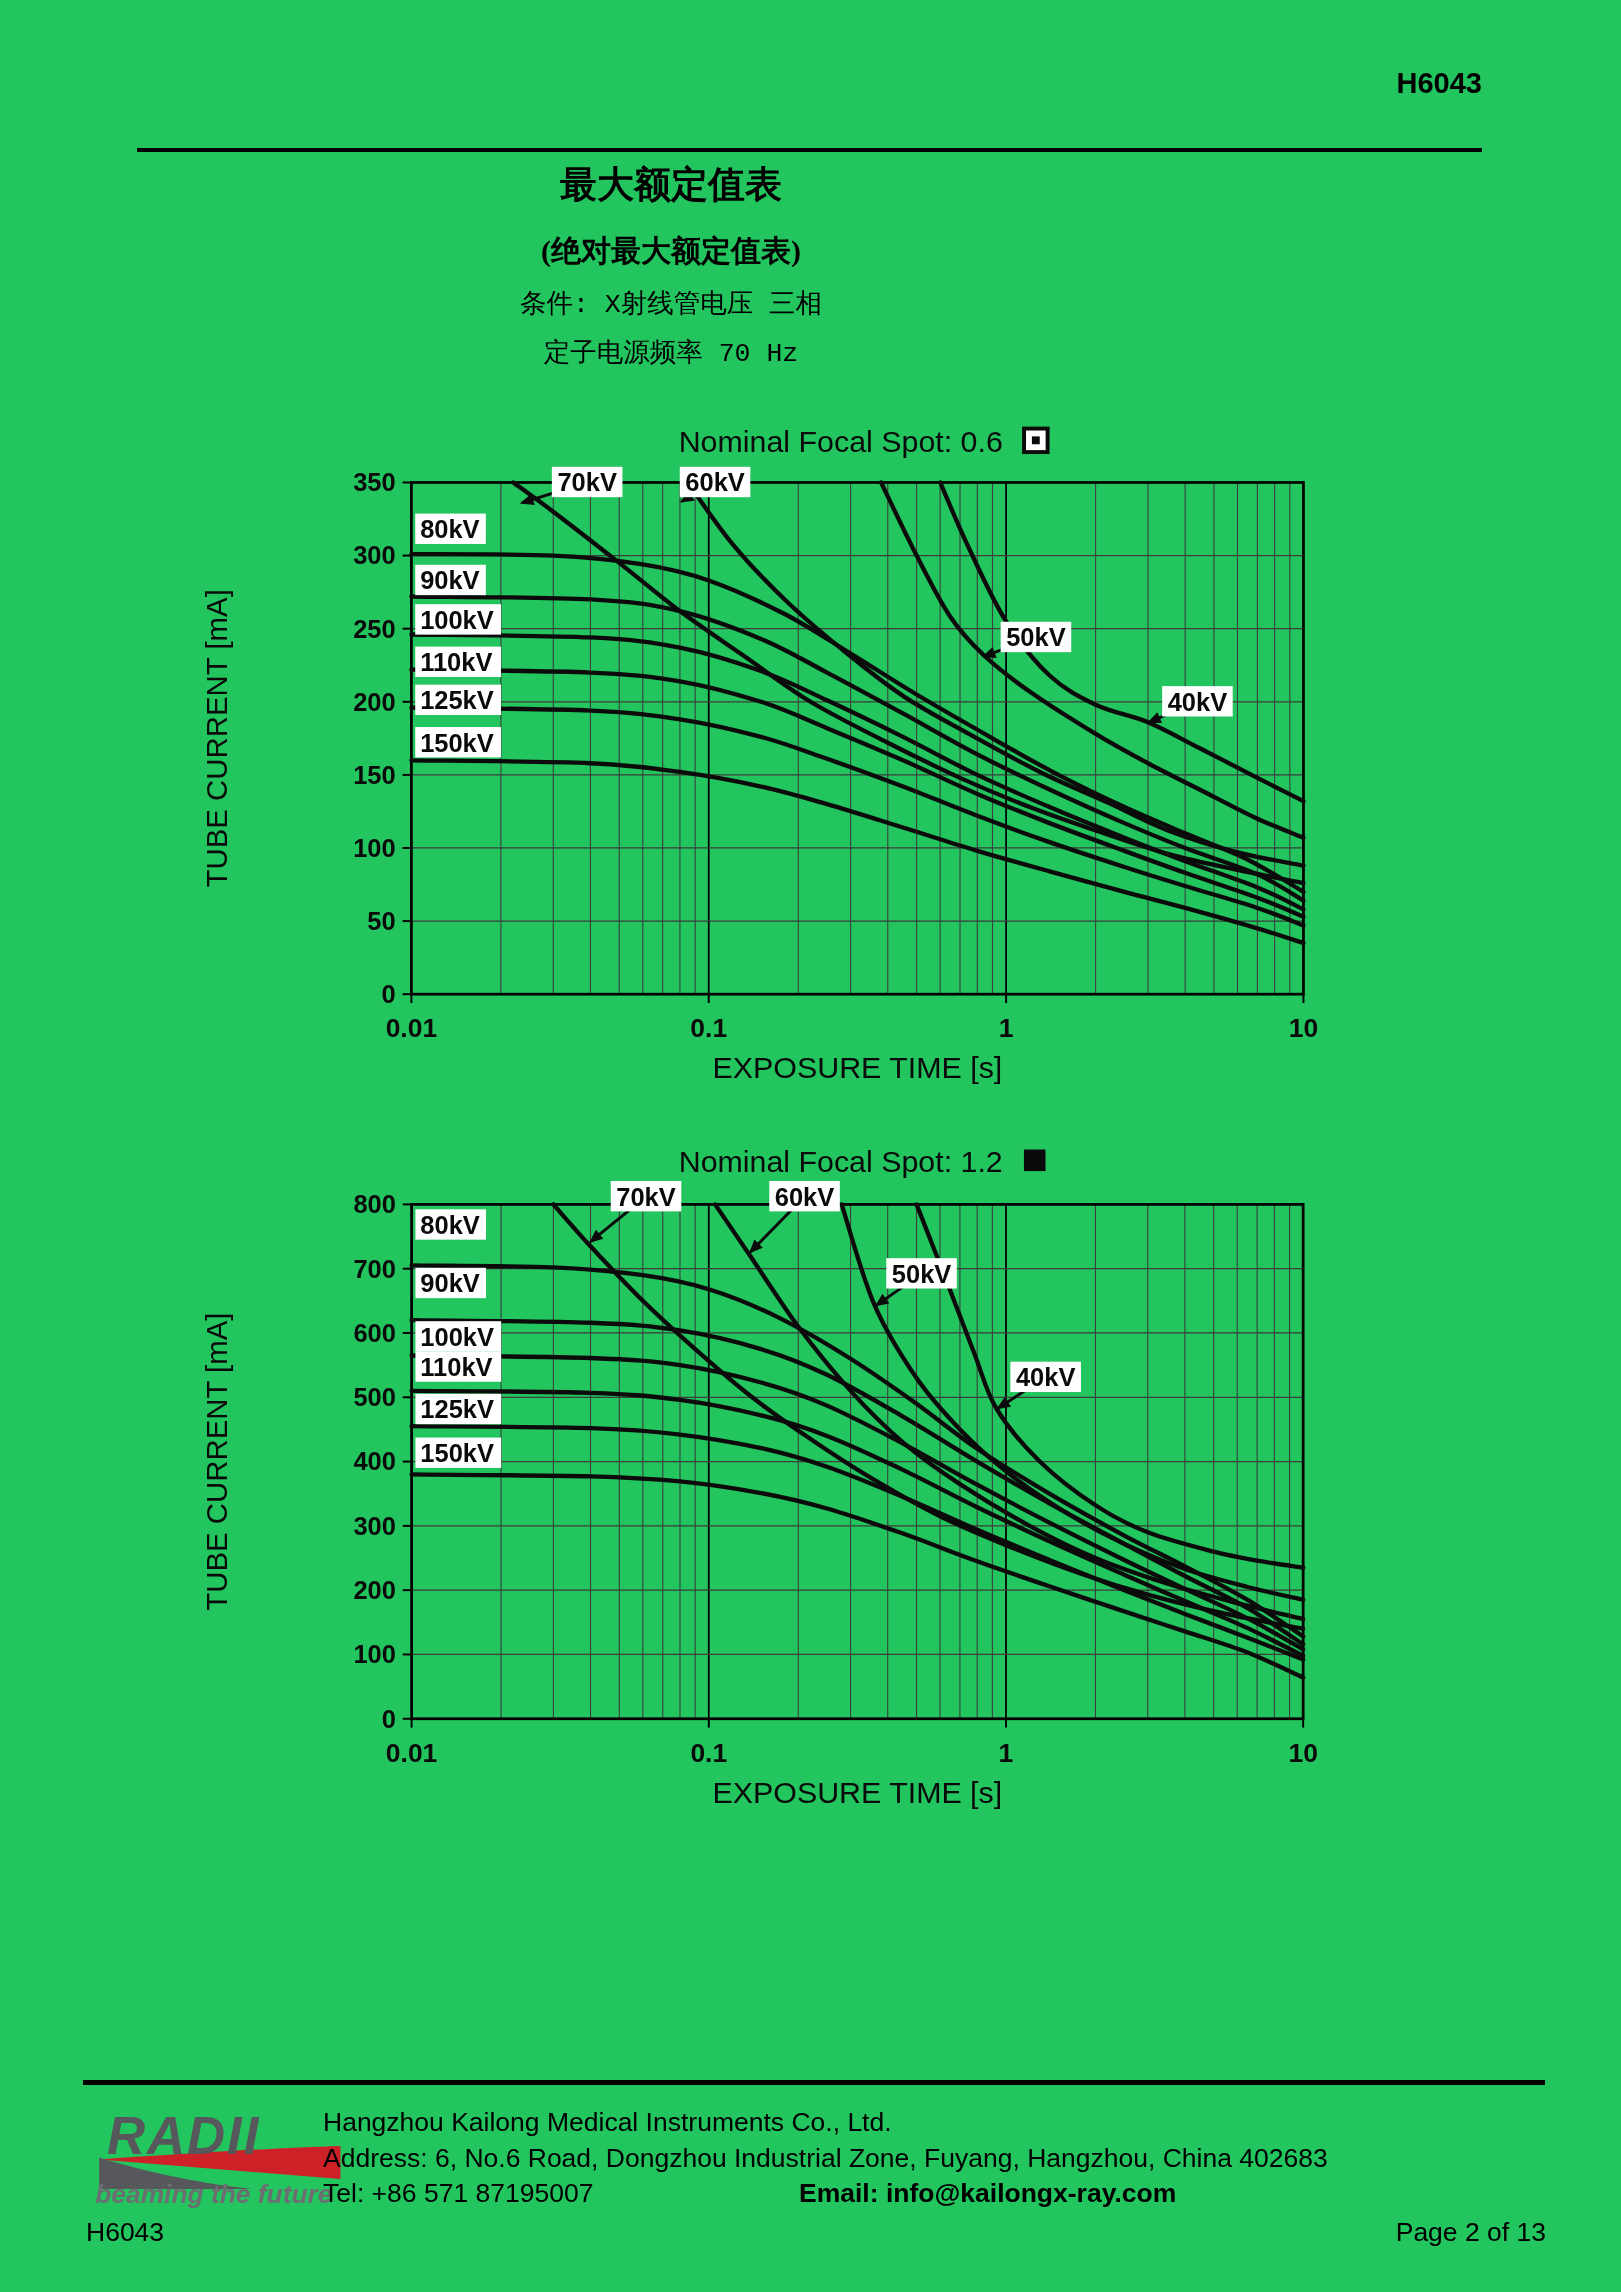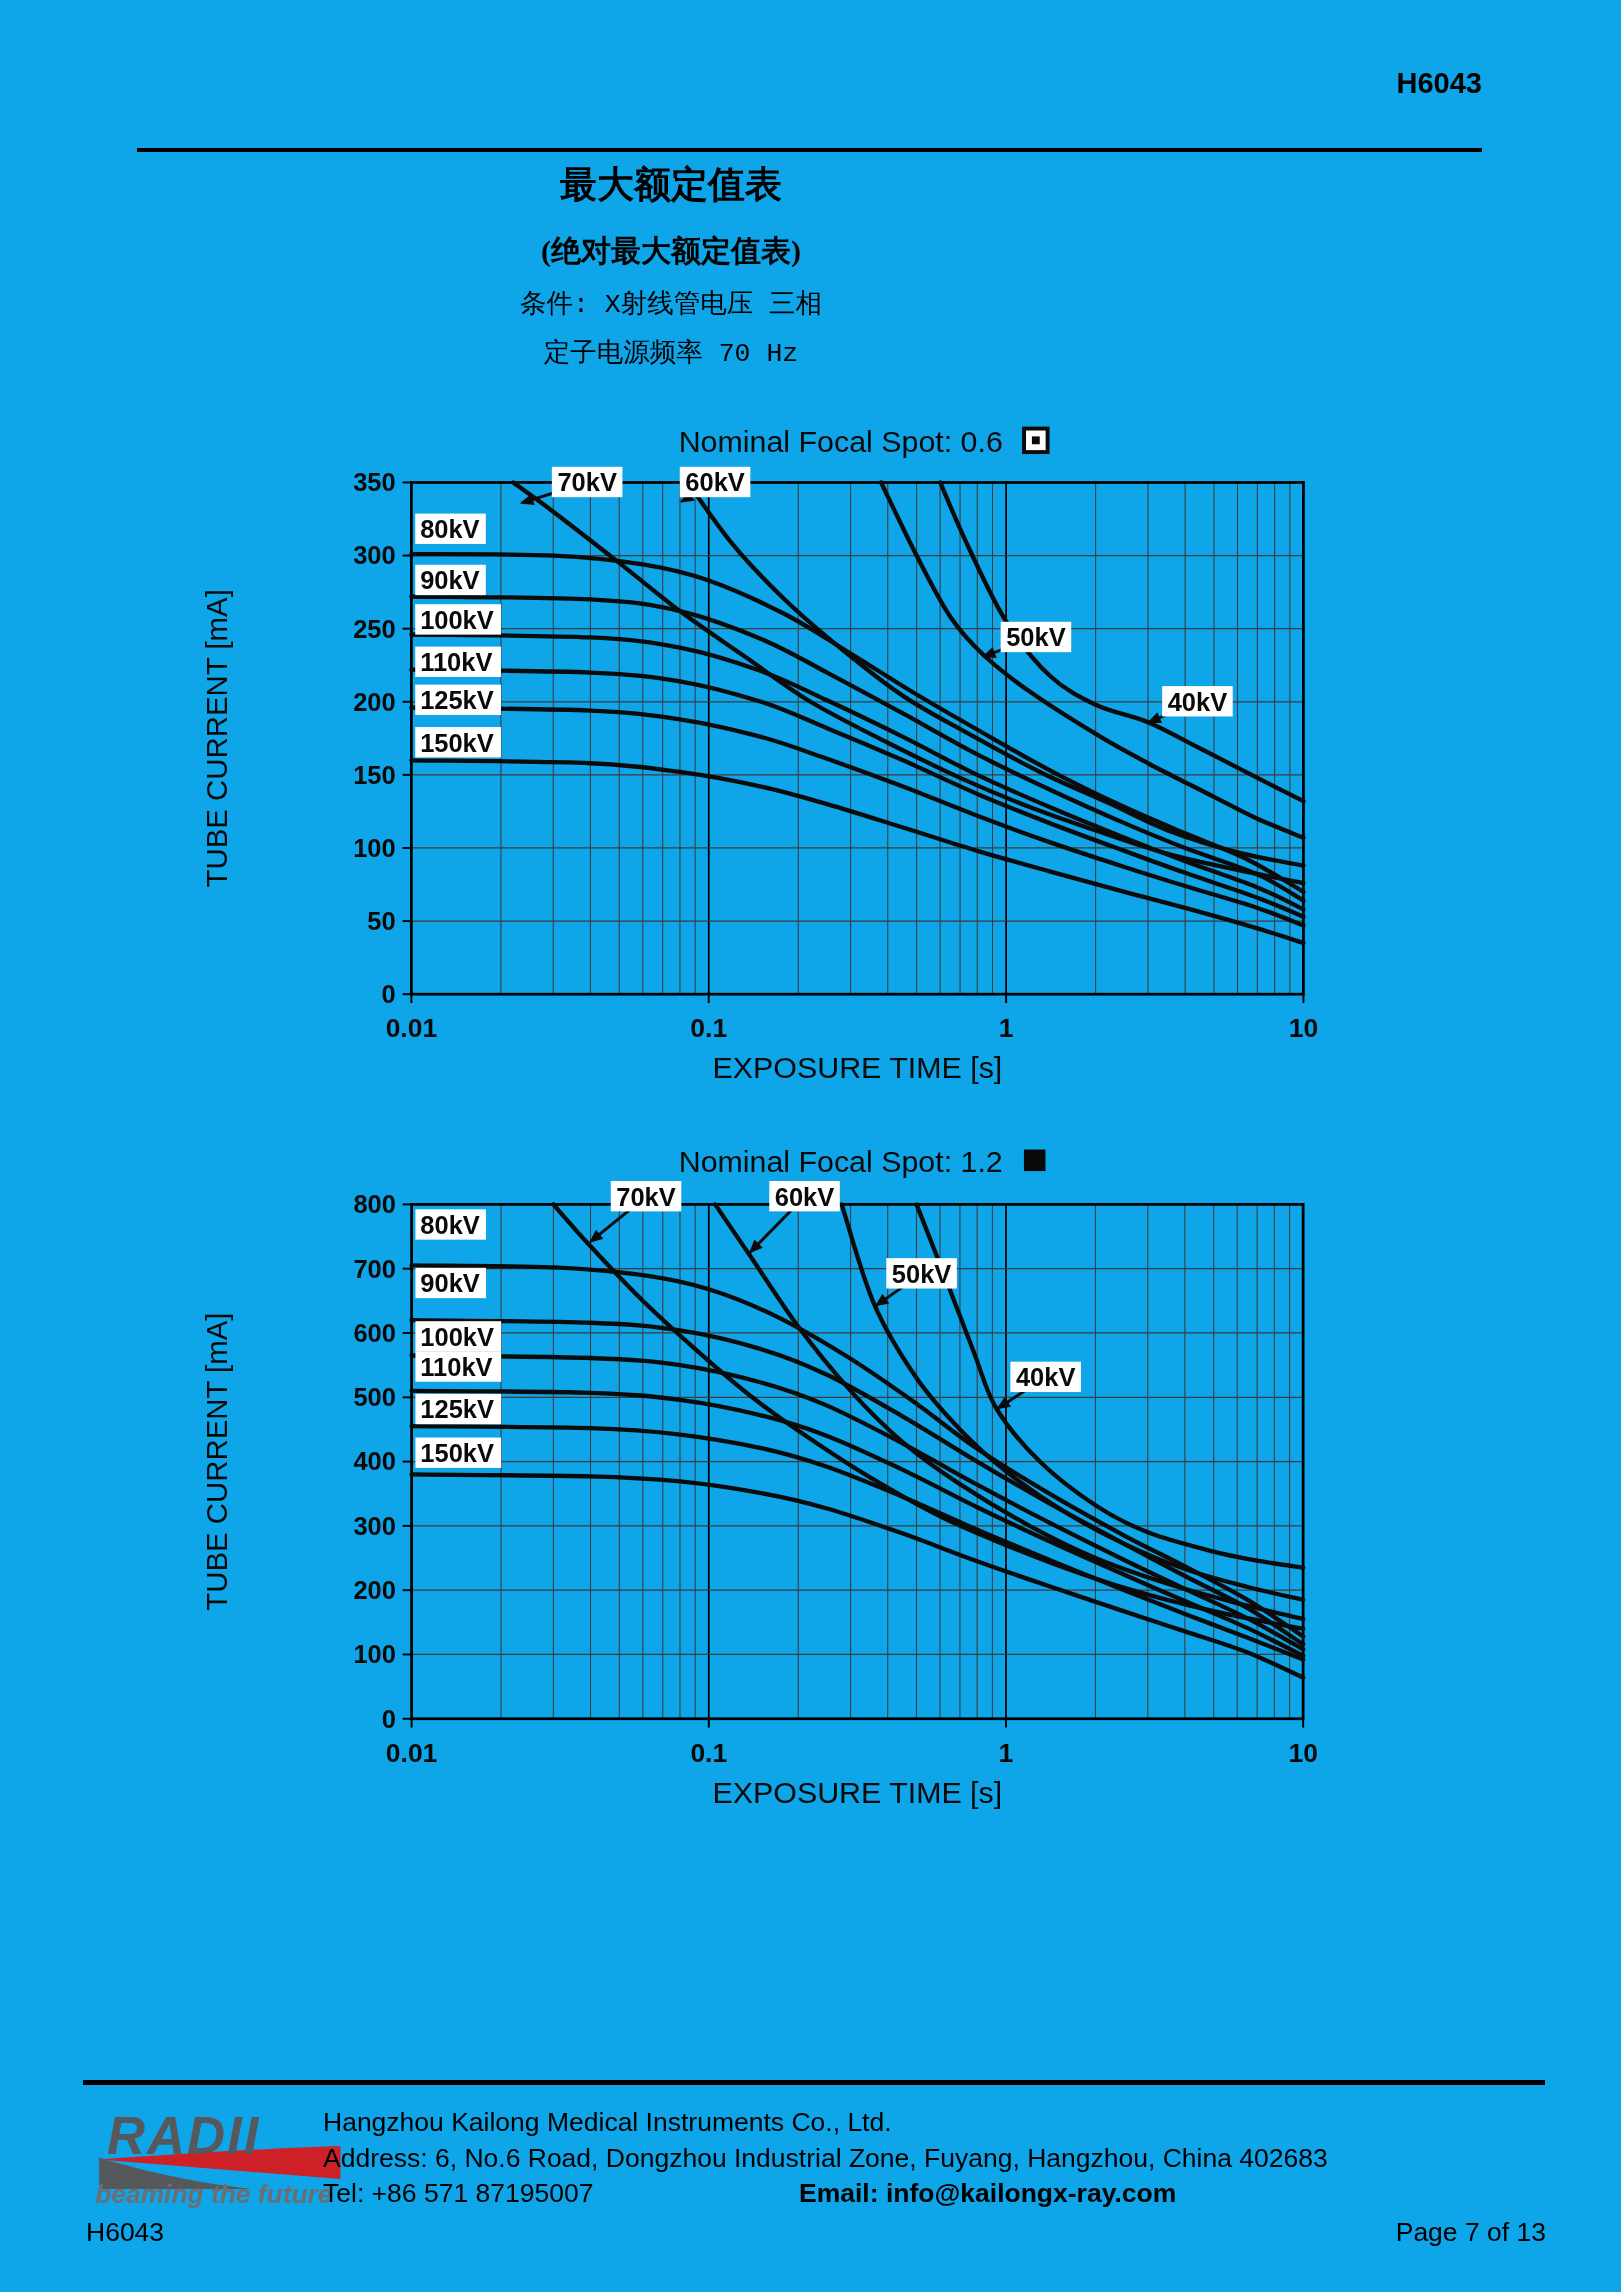--- a/index.html
+++ b/index.html
@@ -1,16 +1,16 @@
 <!DOCTYPE html>
 <html><head>
 <meta charset="utf-8">
 <style>
   html,body{margin:0;padding:0;background:#ffffff;}
-  .page{position:relative;width:1621px;height:2293px;background:#0ea5e9;overflow:hidden;
+  .page{position:relative;width:1621px;height:2293px;background:#22c55e;overflow:hidden;
         font-family:"Liberation Sans",sans-serif;color:#000;}
   .abs{position:absolute;}
   .hdr-num{top:67px;right:139px;font-size:29px;font-weight:bold;}
   .hdr-rule{top:148px;left:137px;width:1345px;height:3.9px;background:#000;}
   .title-block{left:137px;top:165px;width:1068px;text-align:center;font-family:"Liberation Serif","DejaVu Serif",serif;}
   .doc-title{font-size:37px;font-weight:bold;line-height:1.1;margin:0;}
   .doc-subtitle{font-size:30px;font-weight:bold;margin:25.5px 0 0 0;}
   .doc-cond{font-size:26.5px;margin:12.7px 0 0 0;font-family:Liberation Mono, monospace;}
   .chart-svg{position:absolute;left:176px;width:1206px;}
   #chart0{top:407px;height:696px;}
@@ -277,16 +277,16 @@
     <text x="16" y="56" font-size="54" font-weight="bold" font-style="italic" letter-spacing="2" id="logo-word" fill="#57585b">RADII</text>
     <text x="4" y="106" font-size="27" font-weight="bold" font-style="italic" id="logo-tag" fill="#6d6e71">beaming the future</text>
   </svg>
 
   <div class="abs ftr-line" style="top:2107px;">Hangzhou Kailong Medical Instruments Co., Ltd.</div>
   <div class="abs ftr-line" style="top:2143px;">Address: 6, No.6 Road, Dongzhou Industrial Zone, Fuyang, Hangzhou, China 402683</div>
   <div class="abs ftr-line" style="top:2178px;">Tel: +86 571 87195007</div>
   <div class="abs ftr-email">Email: info@kailongx-ray.com</div>
 
   <div class="abs ftr-docnum">H6043</div>
-  <div class="abs ftr-page">Page 7 of 13</div>
+  <div class="abs ftr-page">Page 2 of 13</div>
 
 </div>
 
 
 </body></html>

